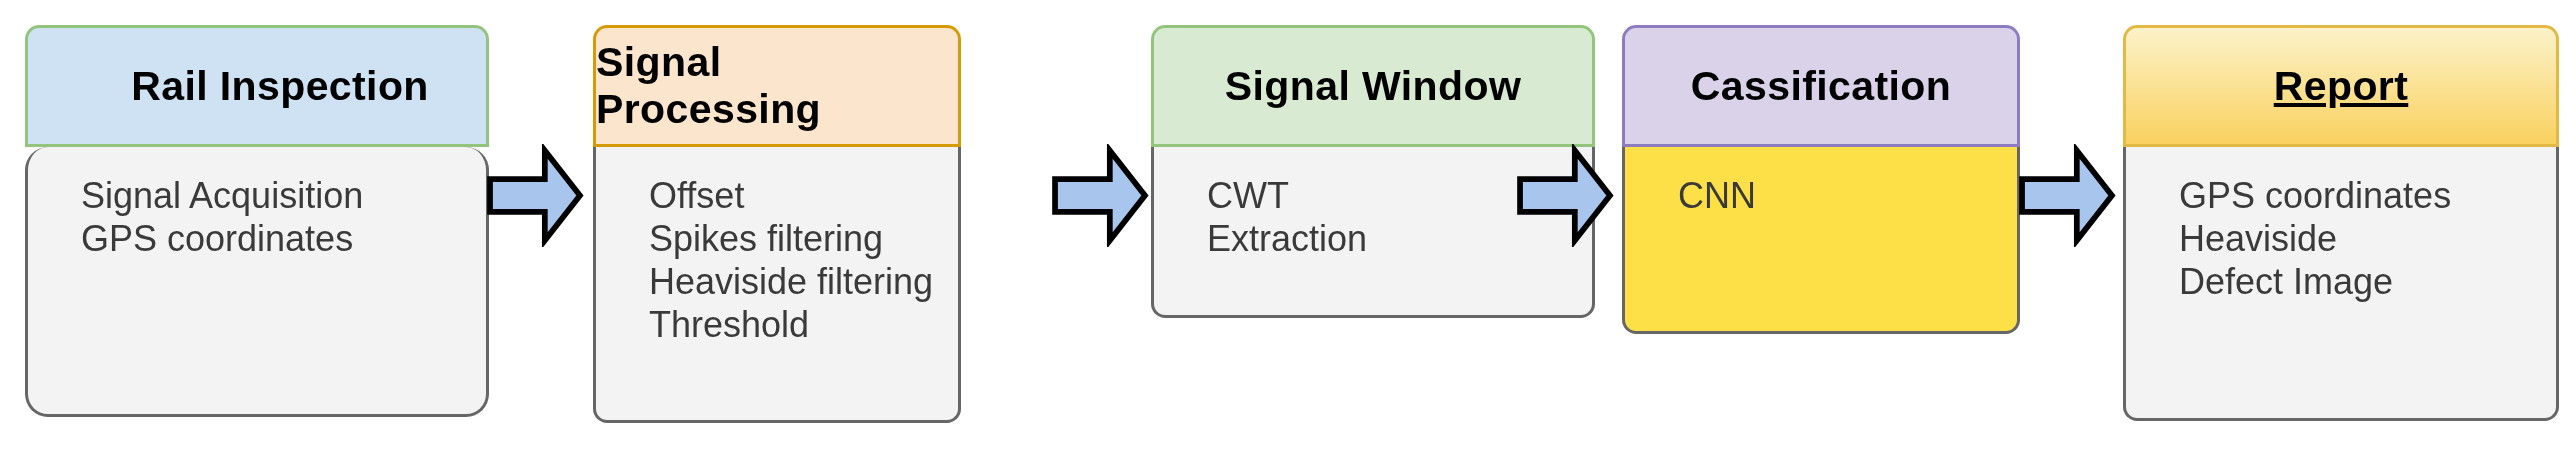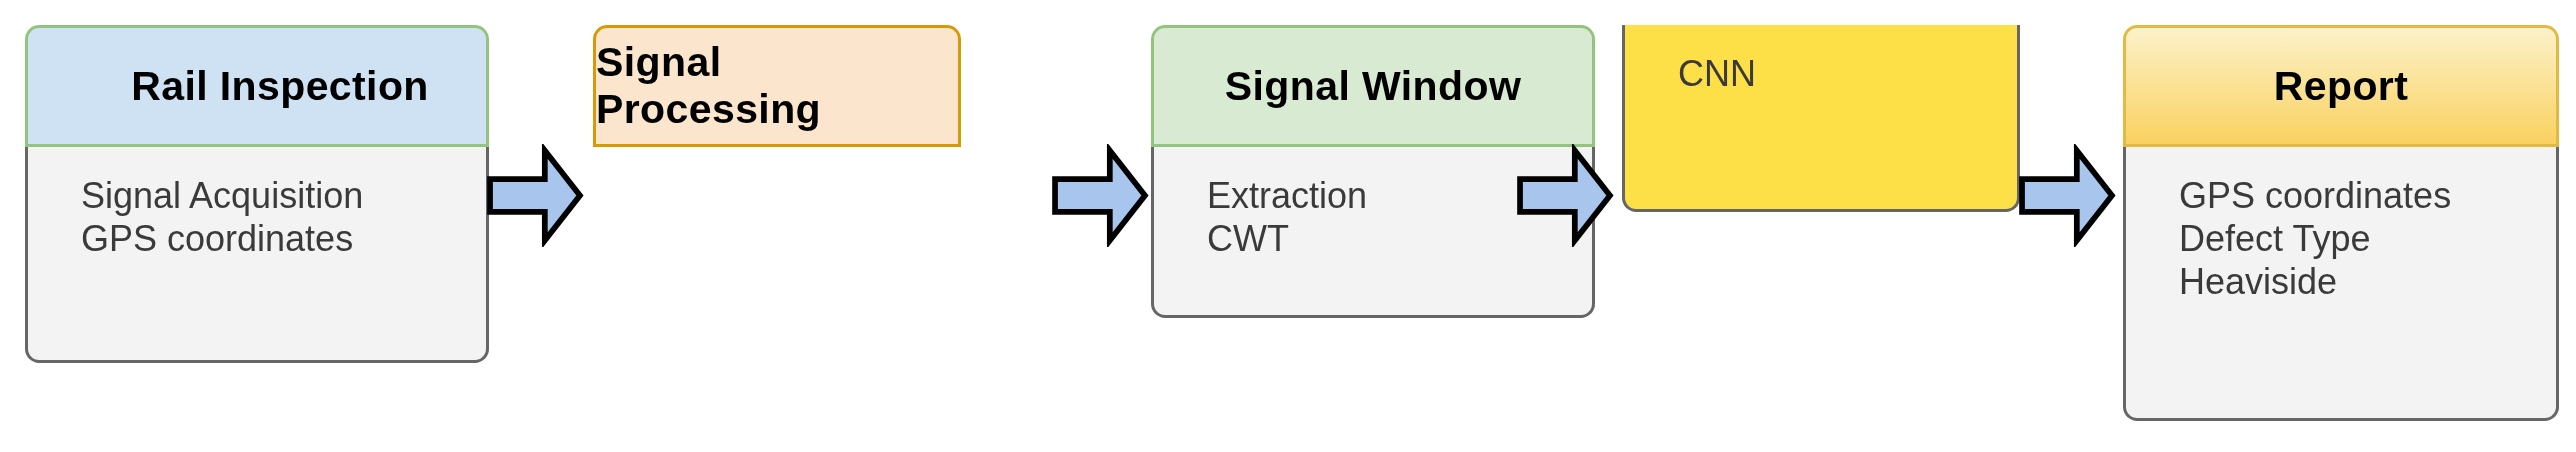--- a/index.html
+++ b/index.html
@@ -37,21 +37,21 @@
     margin:0;
     padding:27px 14.2px 0 53px;
   }
   .stage .bd li{
     font-size:36px;
     line-height:43px;
     color:#3a3a3a;
     white-space:nowrap;
   }
   
-  .s1{left:25px;  width:464px;} .s1 .bd{height:216px;}
+  .s1{left:25px;  width:464px;} .s1 .bd{height:270px;border-radius:23px;}
   .s2{left:593px; width:368px;} .s2 .bd{height:276px;}
   .s3{left:1151px;width:444px;} .s3 .bd{height:171px;}
   .s4{left:1622px;width:398px;} .s4 .bd{height:187px;}
   .s5{left:2123px;width:436px;} .s5 .bd{height:274px;}
   
   .arrow{position:absolute;top:144px;width:100px;height:103px;}
   .a1{left:485px;} .a2{left:1050px;} .a3{left:1515px;} .a4{left:2017px;}
   .arrow path{stroke-width:7px;stroke-linejoin:miter;}
 </style>
 </head>
@@ -72,61 +72,72 @@
   </section>
 
   <svg class="arrow a1" viewBox="0 0 116 126" style="fill: rgb(168, 197, 237); stroke: rgb(0, 0, 0);">
     <path d="M3 43 L70 43 L70 8 L113 63 L70 118 L70 83 L3 83 Z"></path>
   </svg>
 
   <section class="stage s2">
     <header class="hd" style="background: rgb(252, 229, 205); border-color: rgb(214, 154, 8);">
       <h2>Signal Processing</h2>
     </header>
+    <div class="bd" style="background: rgb(243, 243, 243); border-color: rgb(102, 102, 102);">
+      <ul>
+        <li>Offset</li>
+        <li>Spikes filtering</li>
+        <li>Heaviside filtering</li>
+        <li>Threshold</li>
+      </ul>
+    </div>
   </section>
 
   <svg class="arrow a2" viewBox="0 0 116 126" style="fill: rgb(168, 197, 237); stroke: rgb(0, 0, 0);">
     <path d="M3 43 L70 43 L70 8 L113 63 L70 118 L70 83 L3 83 Z"></path>
   </svg>
 
   <section class="stage s3">
     <header class="hd" style="background: rgb(217, 234, 211); border-color: rgb(147, 196, 125);">
       <h2>Signal Window</h2>
     </header>
     <div class="bd" style="background: rgb(243, 243, 243); border-color: rgb(102, 102, 102);">
       <ul>
+        <li>CWT</li>
         <li>Extraction</li>
-        <li>CWT</li>
       </ul>
     </div>
   </section>
 
   <svg class="arrow a3" viewBox="0 0 116 126" style="fill: rgb(168, 197, 237); stroke: rgb(0, 0, 0);">
     <path d="M3 43 L70 43 L70 8 L113 63 L70 118 L70 83 L3 83 Z"></path>
   </svg>
 
   <section class="stage s4">
+    <header class="hd" style="background: rgb(217, 210, 233); border-color: rgb(142, 124, 195);">
+      <h2>Cassification</h2>
+    </header>
     <div class="bd" style="background: #fde047; border-color: rgb(102, 102, 102);">
       <ul>
         <li>CNN</li>
       </ul>
     </div>
   </section>
 
   <svg class="arrow a4" viewBox="0 0 116 126" style="fill: rgb(168, 197, 237); stroke: rgb(0, 0, 0);">
     <path d="M3 43 L70 43 L70 8 L113 63 L70 118 L70 83 L3 83 Z"></path>
   </svg>
 
   <section class="stage s5">
-    <header class="hd" style="background: linear-gradient(rgb(252, 242, 201) 0%, rgb(249, 209, 95) 100%); border-color: rgb(226, 185, 68);">
+    <header class="hd" style="background: linear-gradient(rgb(252, 242, 201) 0%, rgb(249, 209, 95) 100%); border-color: rgb(226, 185, 68); text-decoration: underline;">
       <h2>Report</h2>
     </header>
     <div class="bd" style="background: rgb(243, 243, 243); border-color: rgb(102, 102, 102);">
       <ul>
         <li>GPS coordinates</li>
-        <li>Defect Type</li>
         <li>Heaviside</li>
+        <li>Defect Image</li>
       </ul>
     </div>
   </section>
 
 </div>
 
 
 </body></html>

